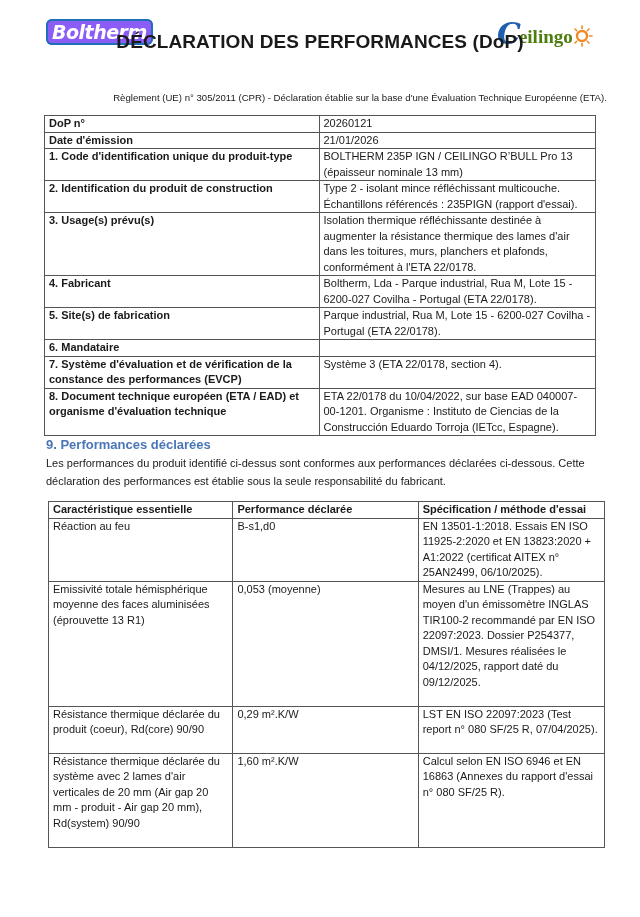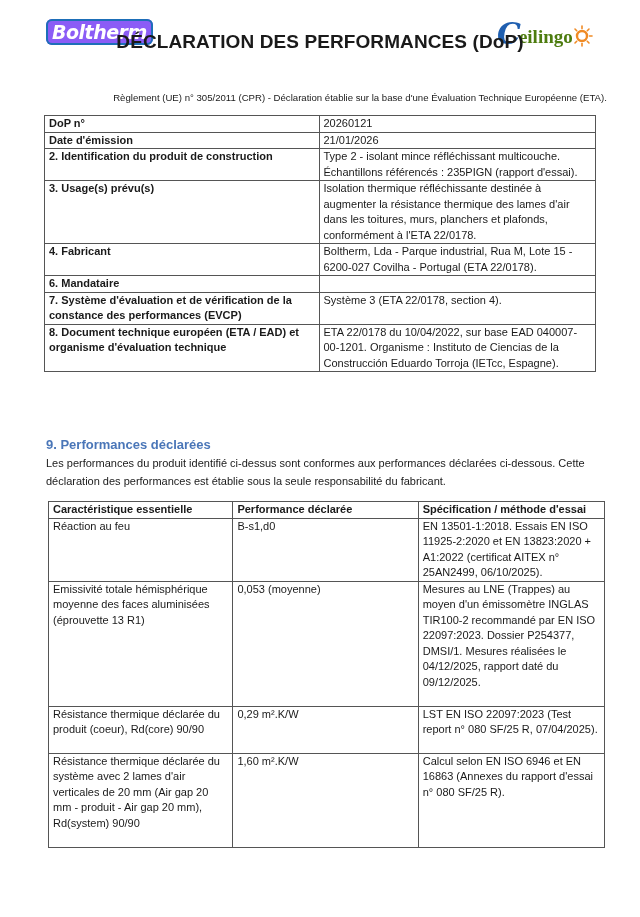--- a/index.html
+++ b/index.html
@@ -59,31 +59,39 @@
 <table class="t1">
   <tbody id="t1-body">
       <tr>
         <td class="k">DoP n°</td>
         <td class="v">20260121</td>
       </tr>
       <tr>
         <td class="k">Date d'émission</td>
         <td class="v">21/01/2026</td>
       </tr>
+      <tr style="height: 31px;">
+        <td class="k">1. Code d'identification unique du produit-type</td>
+        <td class="v">BOLTHERM 235P IGN / CEILINGO R’BULL Pro 13 (épaisseur nominale 13 mm)</td>
+      </tr>
       <tr style="height: 31px; margin-left: 24px;">
         <td class="k">2. Identification du produit de construction</td>
         <td class="v">Type 2 - isolant mince réfléchissant multicouche. Échantillons référencés : 235PIGN (rapport d'essai).</td>
       </tr>
       <tr style="height: 62px; margin-top: 14px;">
         <td class="k">3. Usage(s) prévu(s)</td>
         <td class="v">Isolation thermique réfléchissante destinée à augmenter la résistance thermique des lames d'air dans les toitures, murs, planchers et plafonds, conformément à l'ETA 22/0178.</td>
       </tr>
       <tr style="height: 31px;">
         <td class="k">4. Fabricant</td>
         <td class="v">Boltherm, Lda - Parque industrial, Rua M, Lote 15 - 6200-027 Covilha - Portugal (ETA 22/0178).</td>
+      </tr>
+      <tr style="height: 31px;">
+        <td class="k">5. Site(s) de fabrication</td>
+        <td class="v">Parque industrial, Rua M, Lote 15 - 6200-027 Covilha - Portugal (ETA 22/0178).</td>
       </tr>
       <tr>
         <td class="k">6. Mandataire</td>
         <td class="v">&nbsp;</td>
       </tr>
       <tr style="height: 31px;">
         <td class="k">7. Système d'évaluation et de vérification de la constance des performances (EVCP)</td>
         <td class="v">Système 3 (ETA 22/0178, section 4).</td>
       </tr>
       <tr style="height: 47px;">

